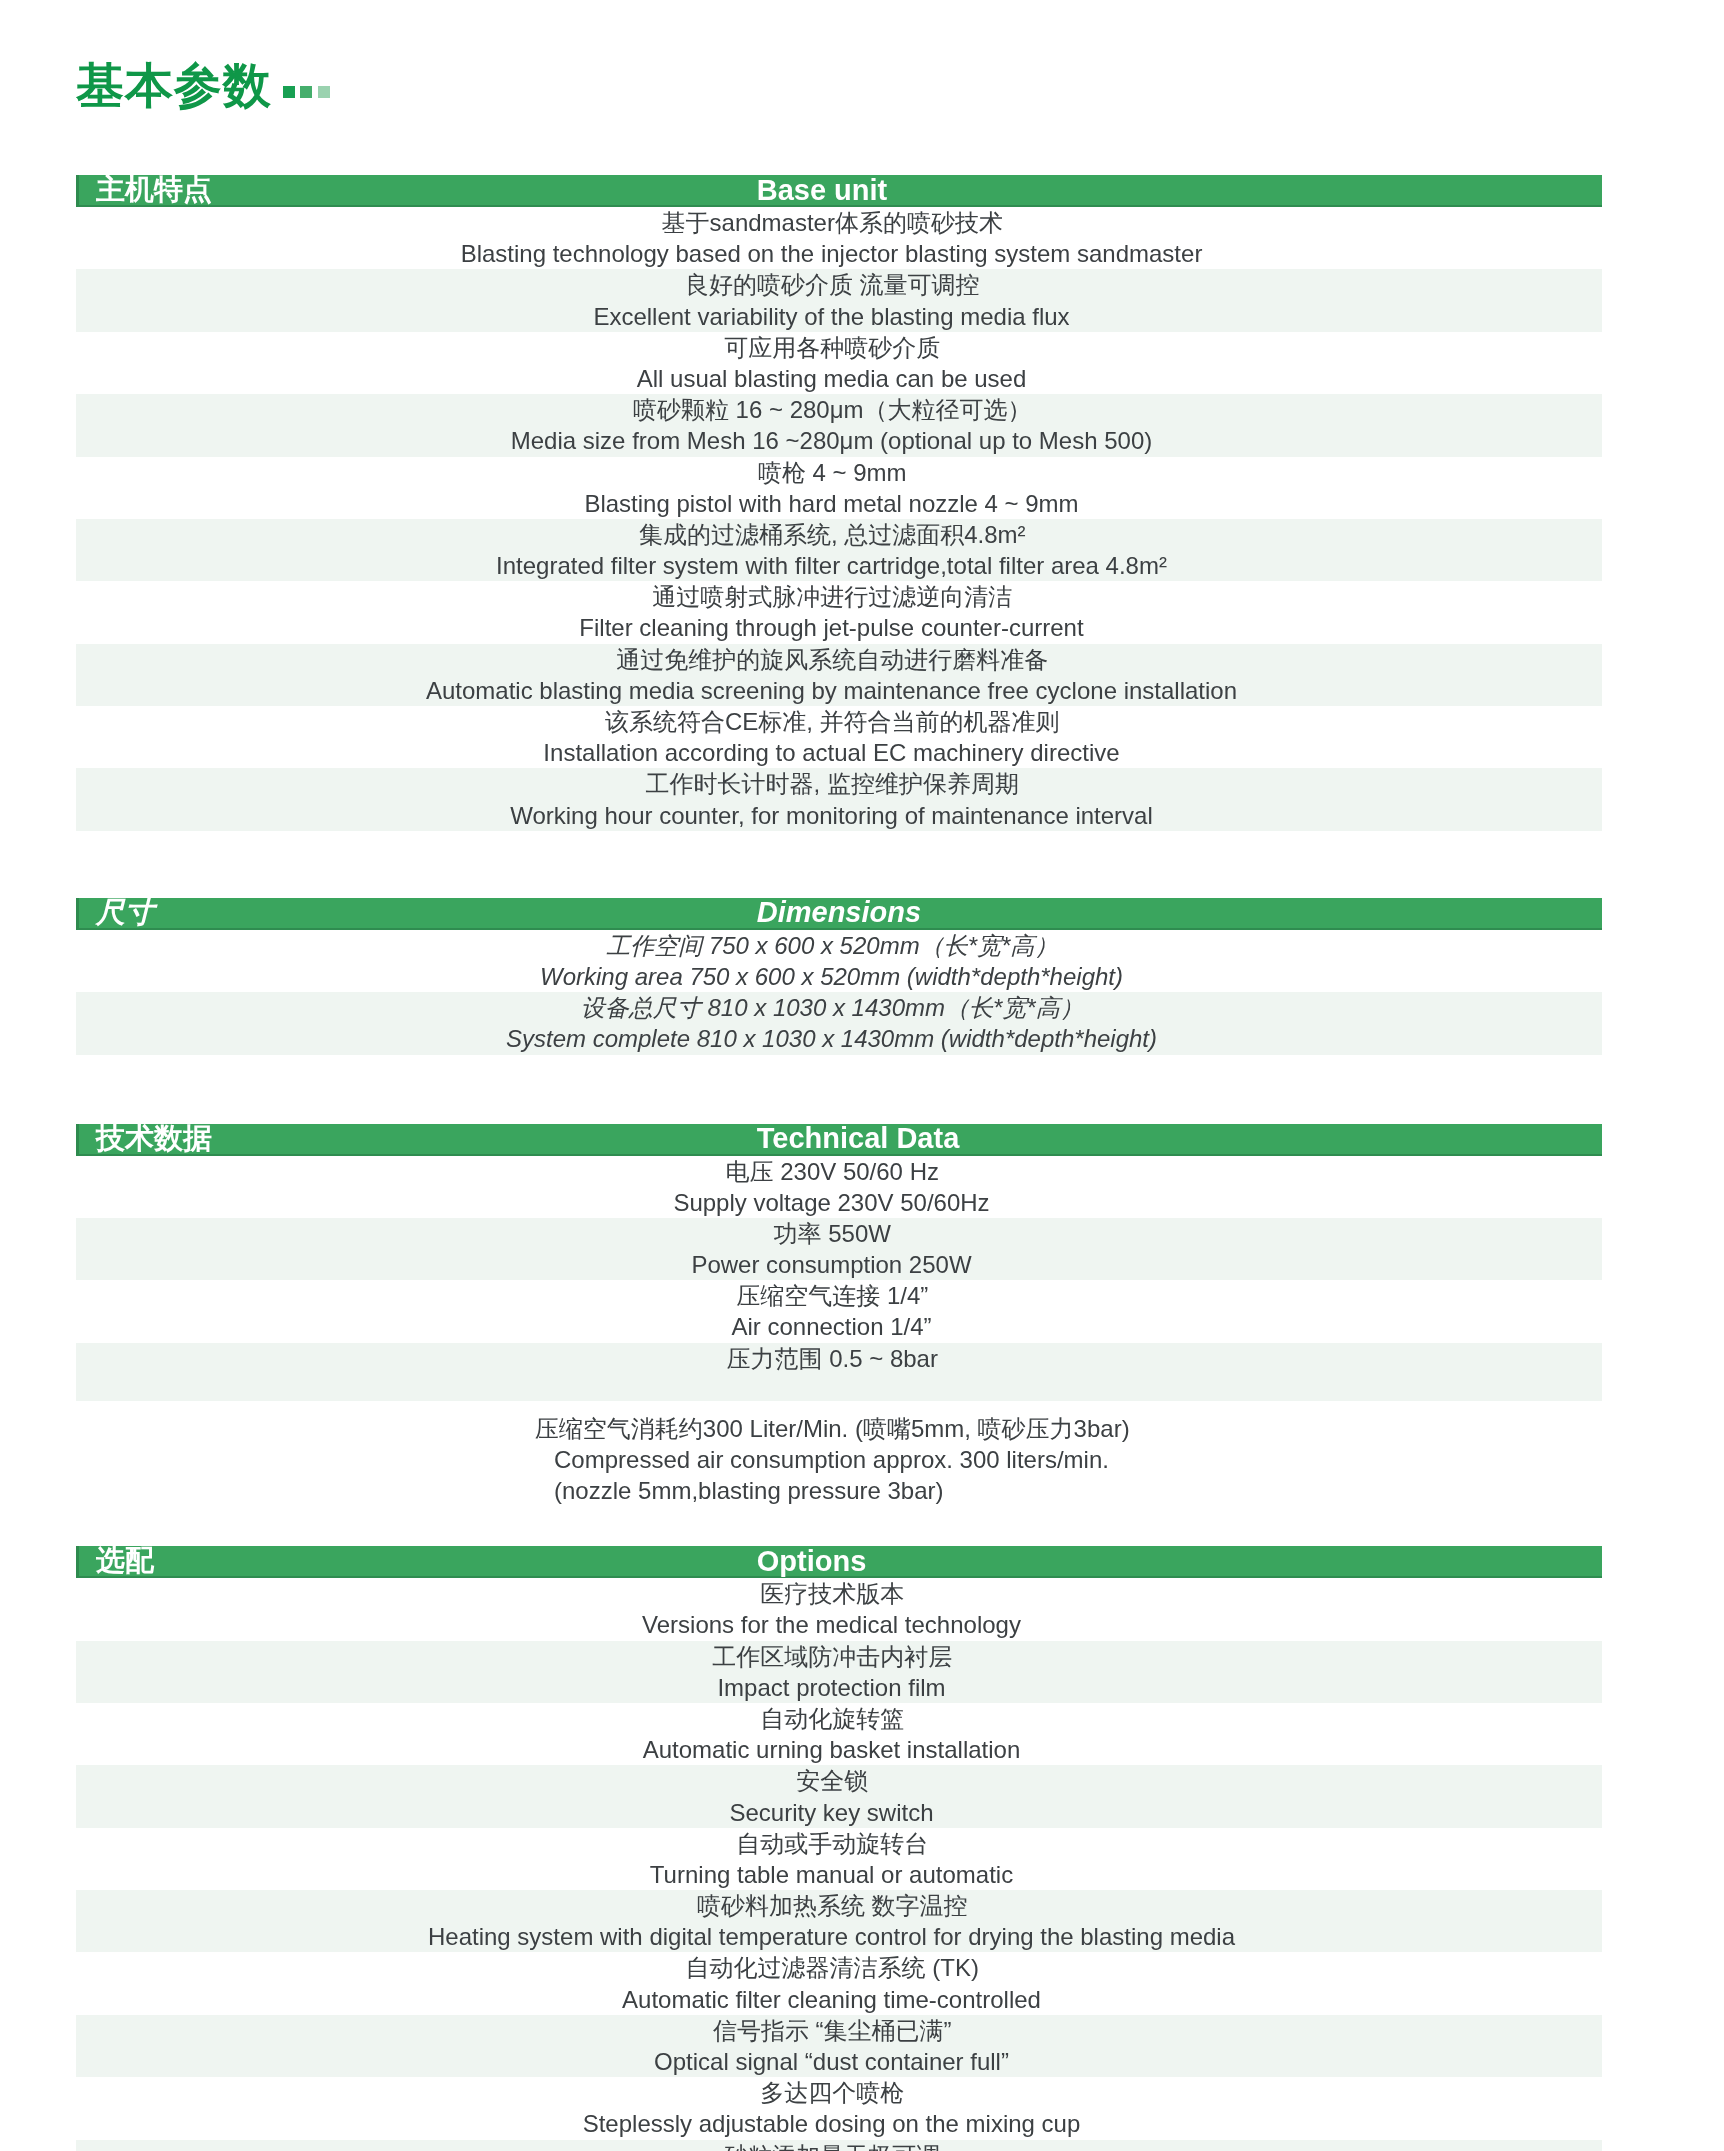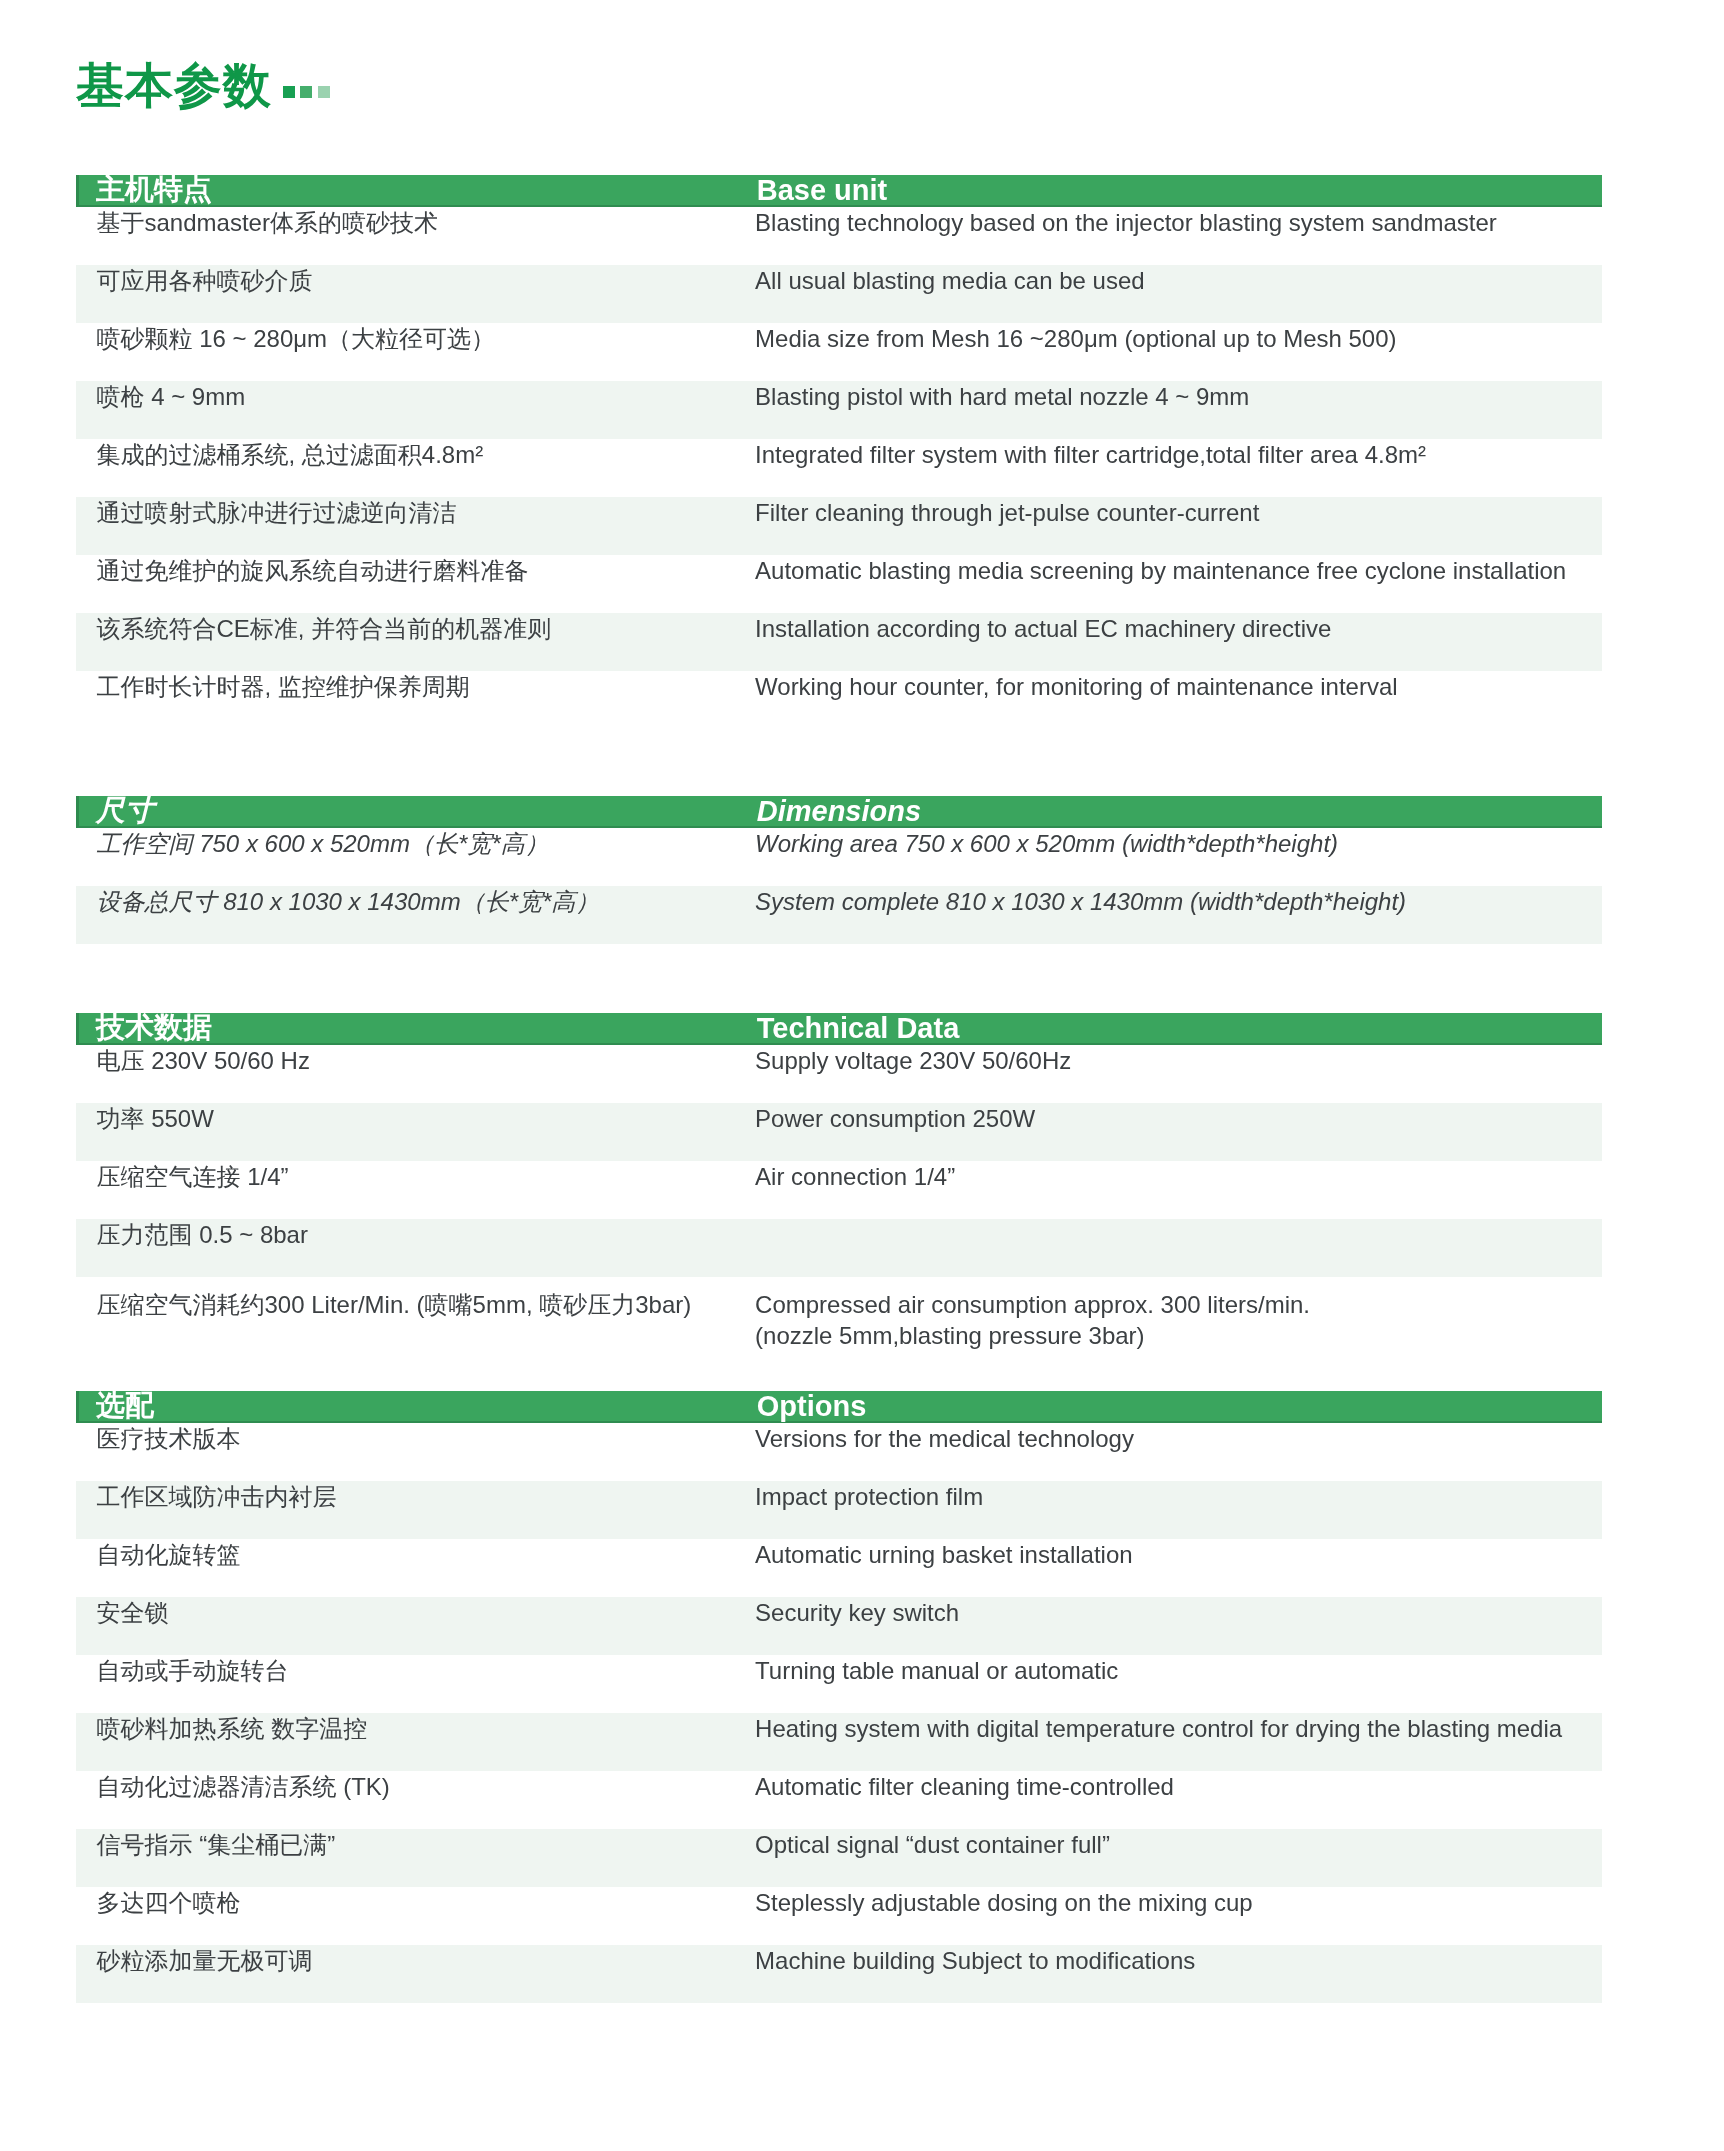--- a/index.html
+++ b/index.html
@@ -74,24 +74,26 @@
     box-sizing: border-box;
     padding-left: 17px;
   }
   .sec-header .hcell-en {
     flex: 1;
   }
 
   .rows { width: 100%; }
   .row {
     display: flex;
+    align-items: center;
     min-height: 58px;
     box-sizing: border-box;
     font-size: 24px;
     line-height: 1.3;
+    flex-direction: column;
   }
   .row:nth-child(even) { background: #eff5f1; }
   .row--tall { padding: 12px 0; }
   .cell-cn {
     flex: 0 0 44.5%;
     box-sizing: border-box;
     padding-left: 20.5px;
     padding-right: 34px;
   }
   .cell-en {
@@ -118,20 +120,24 @@
     <div class="sec-header">
       <div class="hcell-cn">主机特点</div>
       <div class="hcell-en">Base unit</div>
     </div>
     <div class="rows">
       <div class="row">
         <div class="cell-cn">基于sandmaster体系的喷砂技术</div>
         <div class="cell-en">Blasting technology based on the injector blasting system sandmaster</div>
       </div>
       <div class="row">
+        <div class="cell-cn">良好的喷砂介质 流量可调控</div>
+        <div class="cell-en">Excellent variability of the blasting media flux</div>
+      </div>
+      <div class="row">
         <div class="cell-cn">可应用各种喷砂介质</div>
         <div class="cell-en">All usual blasting media can be used</div>
       </div>
       <div class="row">
         <div class="cell-cn">喷砂颗粒 16 ~ 280μm（大粒径可选）</div>
         <div class="cell-en">Media size from Mesh 16 ~280μm (optional up to Mesh 500)</div>
       </div>
       <div class="row">
         <div class="cell-cn">喷枪 4 ~ 9mm</div>
         <div class="cell-en">Blasting pistol with hard metal nozzle 4 ~ 9mm</div>

